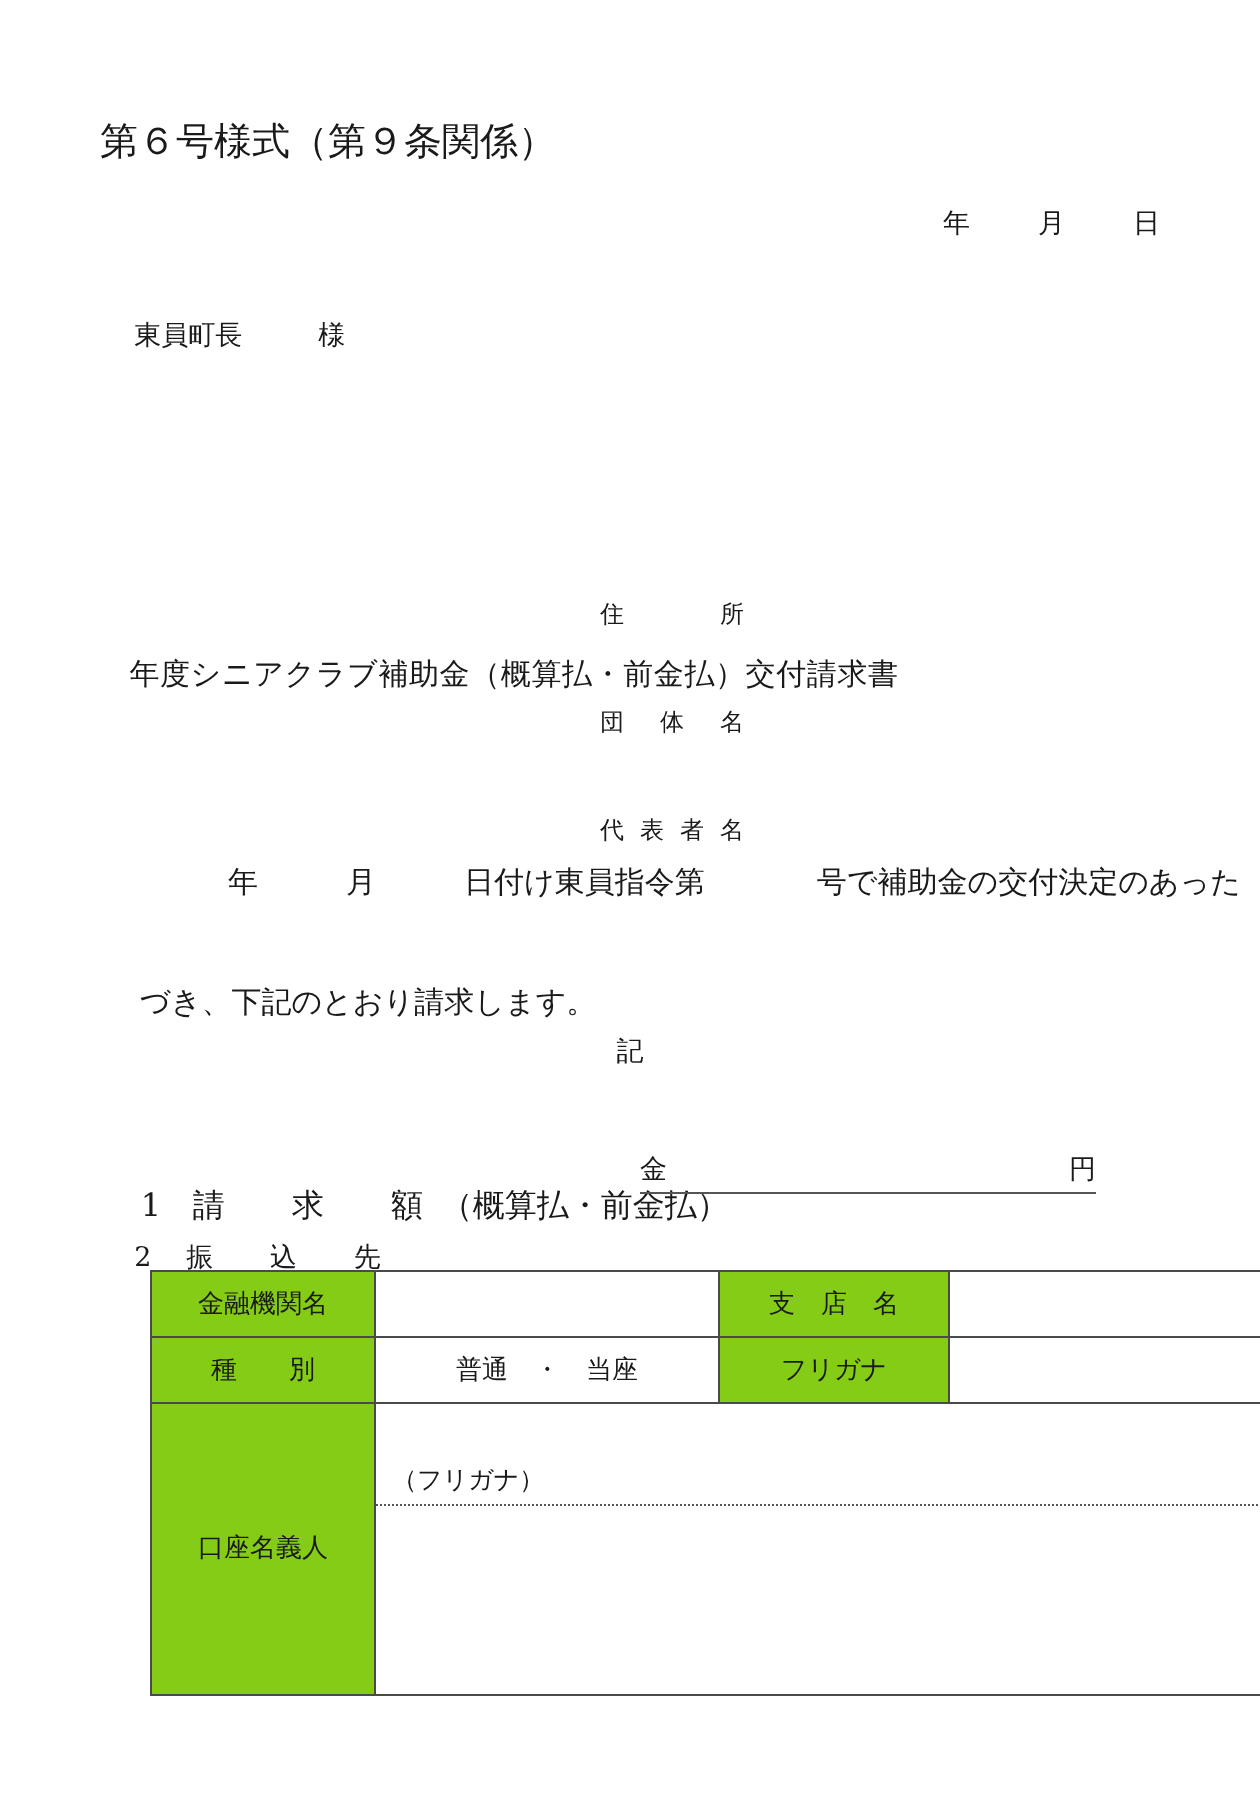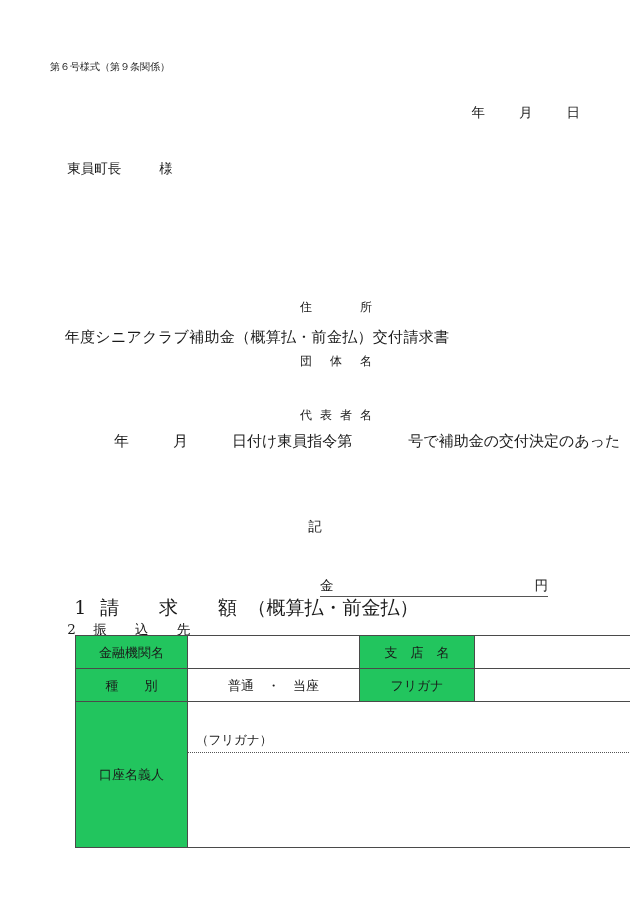--- a/index.html
+++ b/index.html
@@ -21,21 +21,21 @@
     line-height: 1;
   }
 
   
   .abs { position: absolute; white-space: pre; }
 
   
   .form-no {
     left: 50px;
     top: 62px;
-    font-size: 10px;
+    font-size: 19px;
   }
   .date-line {
     left: 0;
     top: 92px;
     width: 580px;
     text-align: right;
     font-size: 13.5px;
   }
   .date-line .seg { display: inline-block; }
   .date-line .gap { display: inline-block; width: 34px; }
@@ -97,21 +97,21 @@
     top: 520px;
     width: 630px;
     text-align: center;
     font-size: 13.5px;
   }
 
   
   .item1 {
     left: 50px;
     top: 579px;
-    font-size: 19px;
+    font-size: 16px;
   }
   .item1 .num { display: inline-block; width: 26px; }
   .item1 .lbl { letter-spacing: 0.55em; }
   .amount-field {
     left: 320px;
     top: 579px;
     width: 228px;
     font-size: 13.5px;
     border-bottom: 1px solid #555;
     padding-bottom: 3px;
@@ -138,21 +138,21 @@
     font-size: 13px;
   }
   .bank-table td {
     border: 1px solid #4a4a4a;
     height: 32px;
     padding: 0 4px;
     vertical-align: middle;
     text-align: center;
     white-space: pre;
   }
-  .bank-table td.hd { background: #22c55e; }
+  .bank-table td.hd { background: #84cc16; }
   .bank-table .c1 { width: 103px; }
   .bank-table .c2 { width: 163px; }
   .bank-table .c3 { width: 106px; }
   .bank-table .c4 { width: 160px; }
 
   .holder-label { vertical-align: middle !important; }
   .holder-cell {
     padding: 0 !important;
     text-align: left !important;
     vertical-align: top !important;
@@ -192,20 +192,21 @@
     </div>
     <div class="row">
       <span>代表者名</span>
     </div>
   </div>
 
   <div class="abs doc-title">年度シニアクラブ補助金（概算払・前金払）交付請求書</div>
 
   <div class="abs body-para">
     <div class="pline l1"><span class="gap-lg"></span><span>年</span><span class="gap-md"></span><span>月</span><span class="gap-md"></span><span>日付け東員指令第</span><span class="gap-lg"></span><span>号で補助金の交付決定のあった</span><span class="gap-lg"></span></div>
+    <div class="pline l3">づき、下記のとおり請求します。</div>
   </div>
 
   <div class="abs ki-mark">記</div>
 
   <div class="abs item1">
     <span class="num">1</span><span class="lbl">請　求　額</span><span>（概算払・前金払）</span>
   </div>
   <div class="abs amount-field">
     <span>金</span>
     <span></span>

